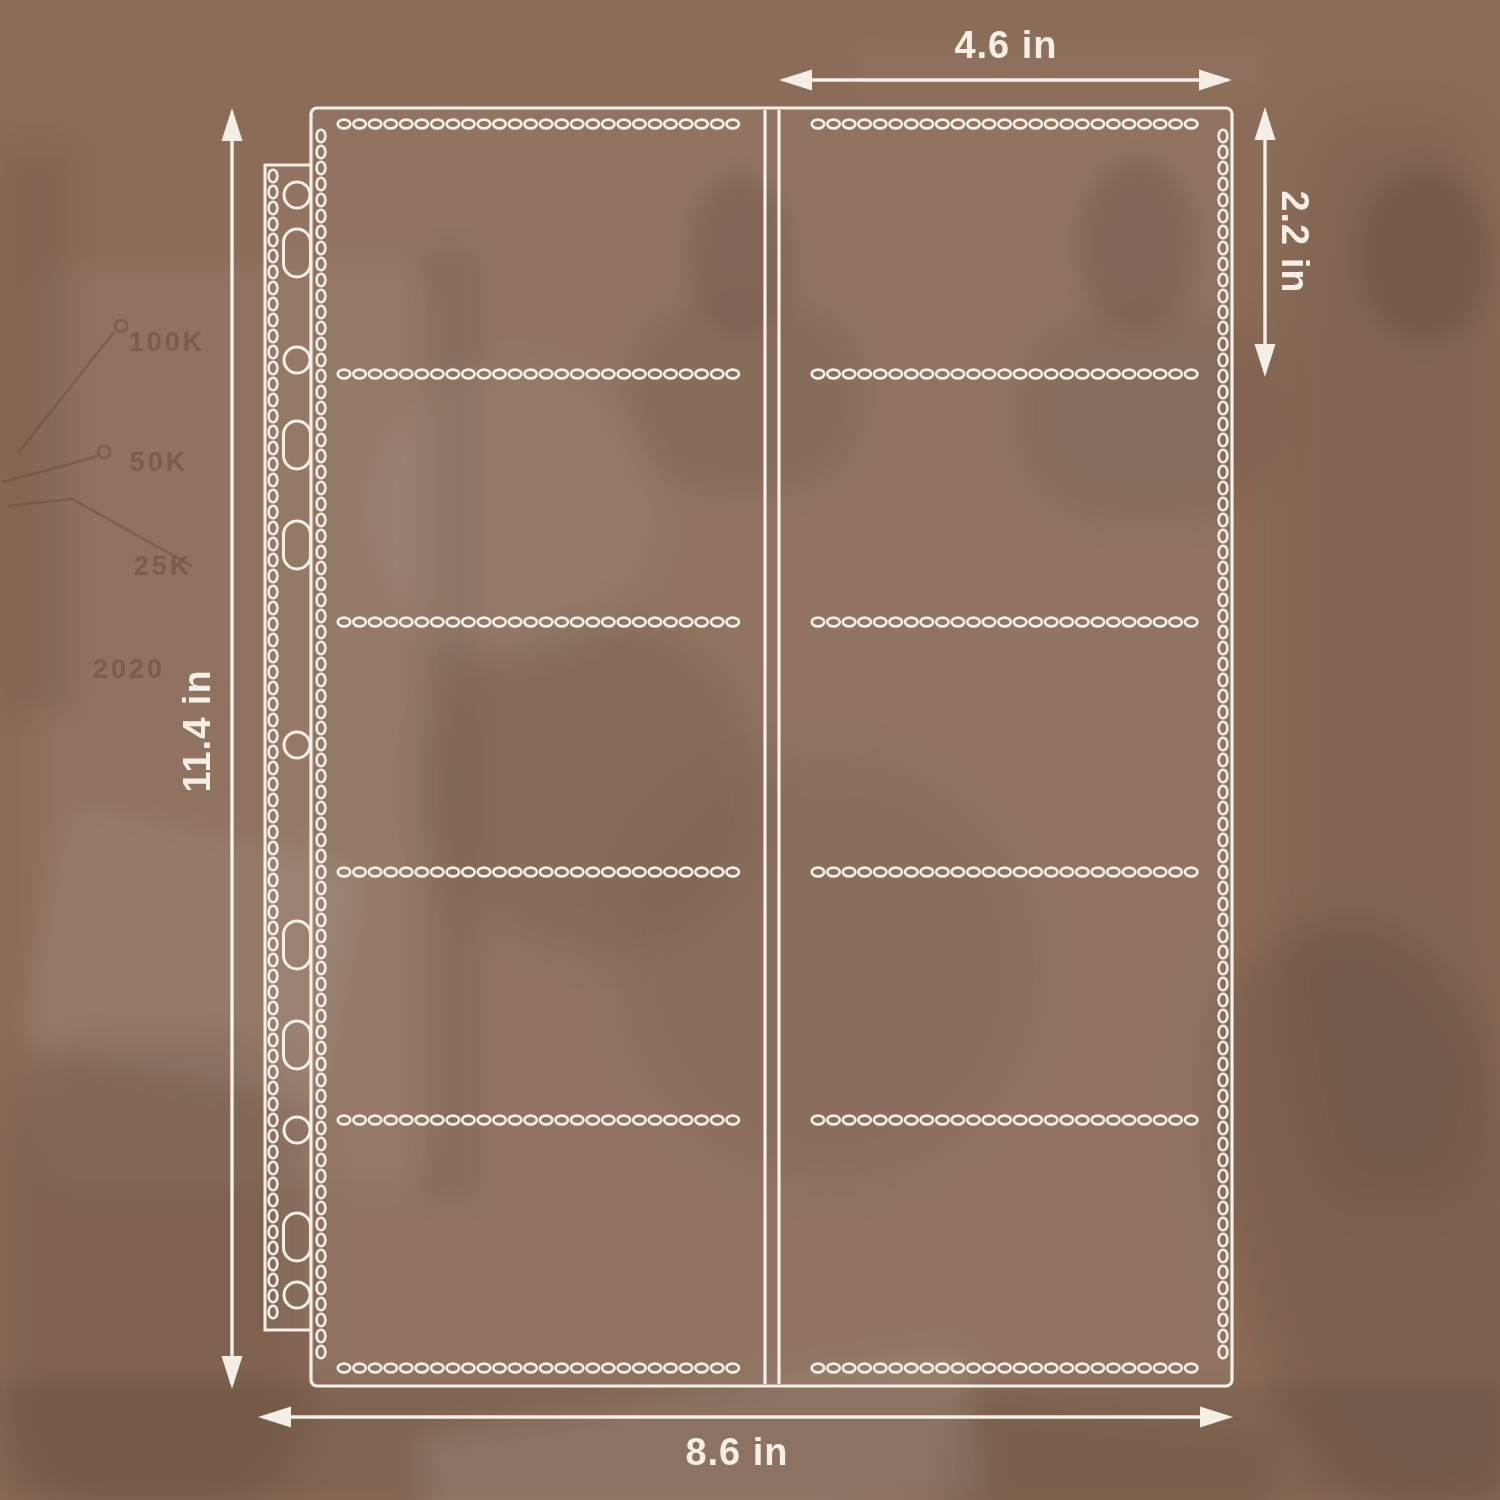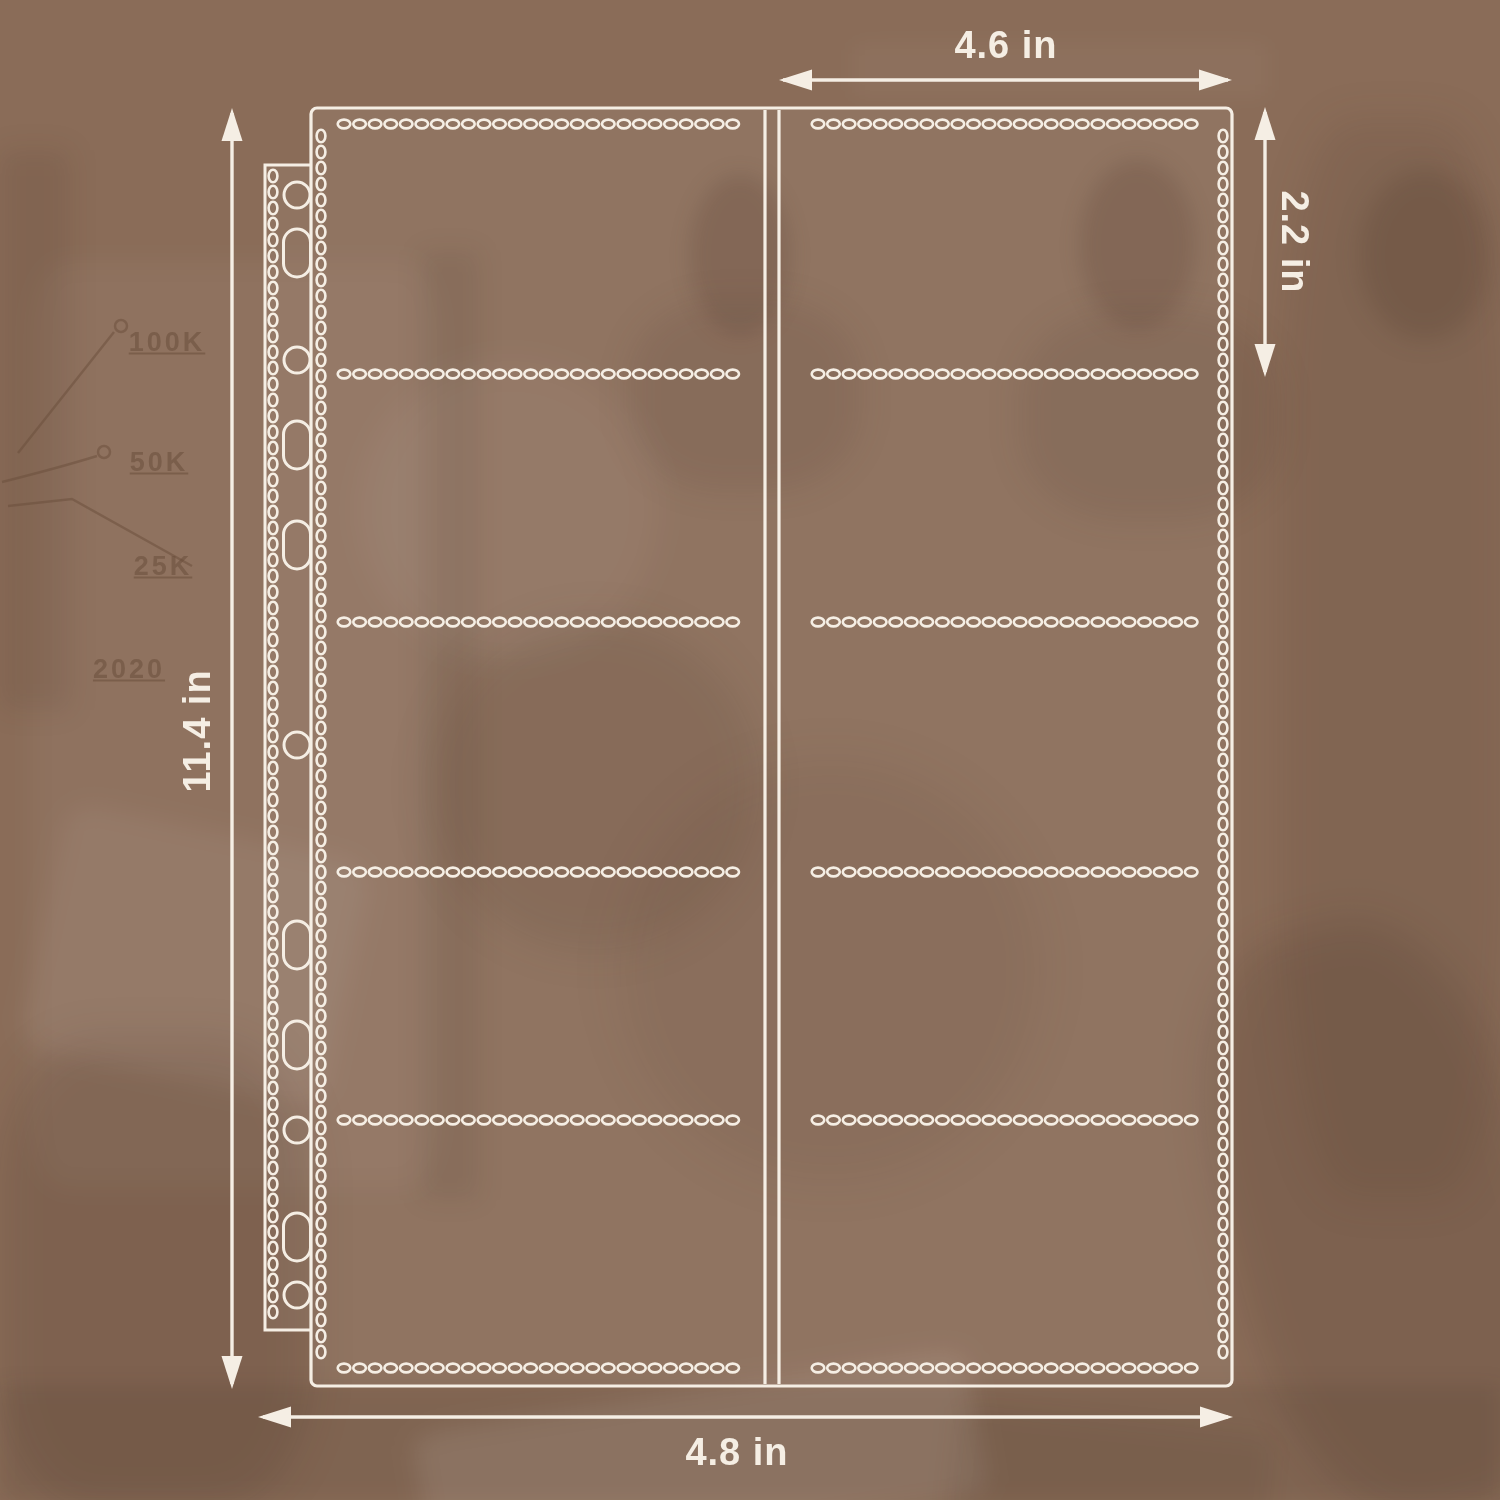--- a/index.html
+++ b/index.html
@@ -6,21 +6,21 @@
   .stage{
     position:relative;width:1500px;height:1500px;overflow:hidden;
     background:#8a6c58;
     font-family:"Liberation Sans",sans-serif;
   }
   .blob{position:absolute;pointer-events:none;}
   .bg-layer,.chart-layer,.overlay,.labels-layer{position:absolute;left:0;top:0;width:1500px;height:1500px;}
   .chart-label{
     position:absolute;transform:translate(-50%,-50%);
     color:#66four;color:#6a4e3b;opacity:.55;
-    font-size:27px;font-weight:700;letter-spacing:3px;white-space:nowrap;text-decoration:underline;
+    font-size:27px;font-weight:700;letter-spacing:3px;white-space:nowrap;
   }
   .dim-label{
     position:absolute;transform:translate(-50%,-50%);
     color:#f5eee4;font-size:38px;font-weight:600;letter-spacing:1px;white-space:nowrap;
   }
   .dim-label.rot90{transform:translate(-50%,-50%) rotate(90deg);}
   .dim-label.rotm90{transform:translate(-50%,-50%) rotate(-90deg);}
 </style>
 </head>
 <body>
@@ -642,16 +642,16 @@
       <line x1="263" y1="1417" x2="1228" y2="1417" stroke-width="3.4"></line>
       <path d="M258 1417 L291 1406.5 L291 1427.5 Z" stroke="none"></path>
       <path d="M1233 1417 L1200 1406.5 L1200 1427.5 Z" stroke="none"></path>
     </g>
   </svg>
 
   <div class="labels-layer">
     <div class="dim-label" style="left:1006px;top:45px">4.6 in</div>
     <div class="dim-label rot90" style="left:1294px;top:242px">2.2 in</div>
     <div class="dim-label rotm90" style="left:197px;top:731px">11.4 in</div>
-    <div class="dim-label" style="left:737px;top:1452px">4.8 in</div>
+    <div class="dim-label" style="left:737px;top:1452px">8.6 in</div>
   </div>
 
 </div>
 
 </body></html>

